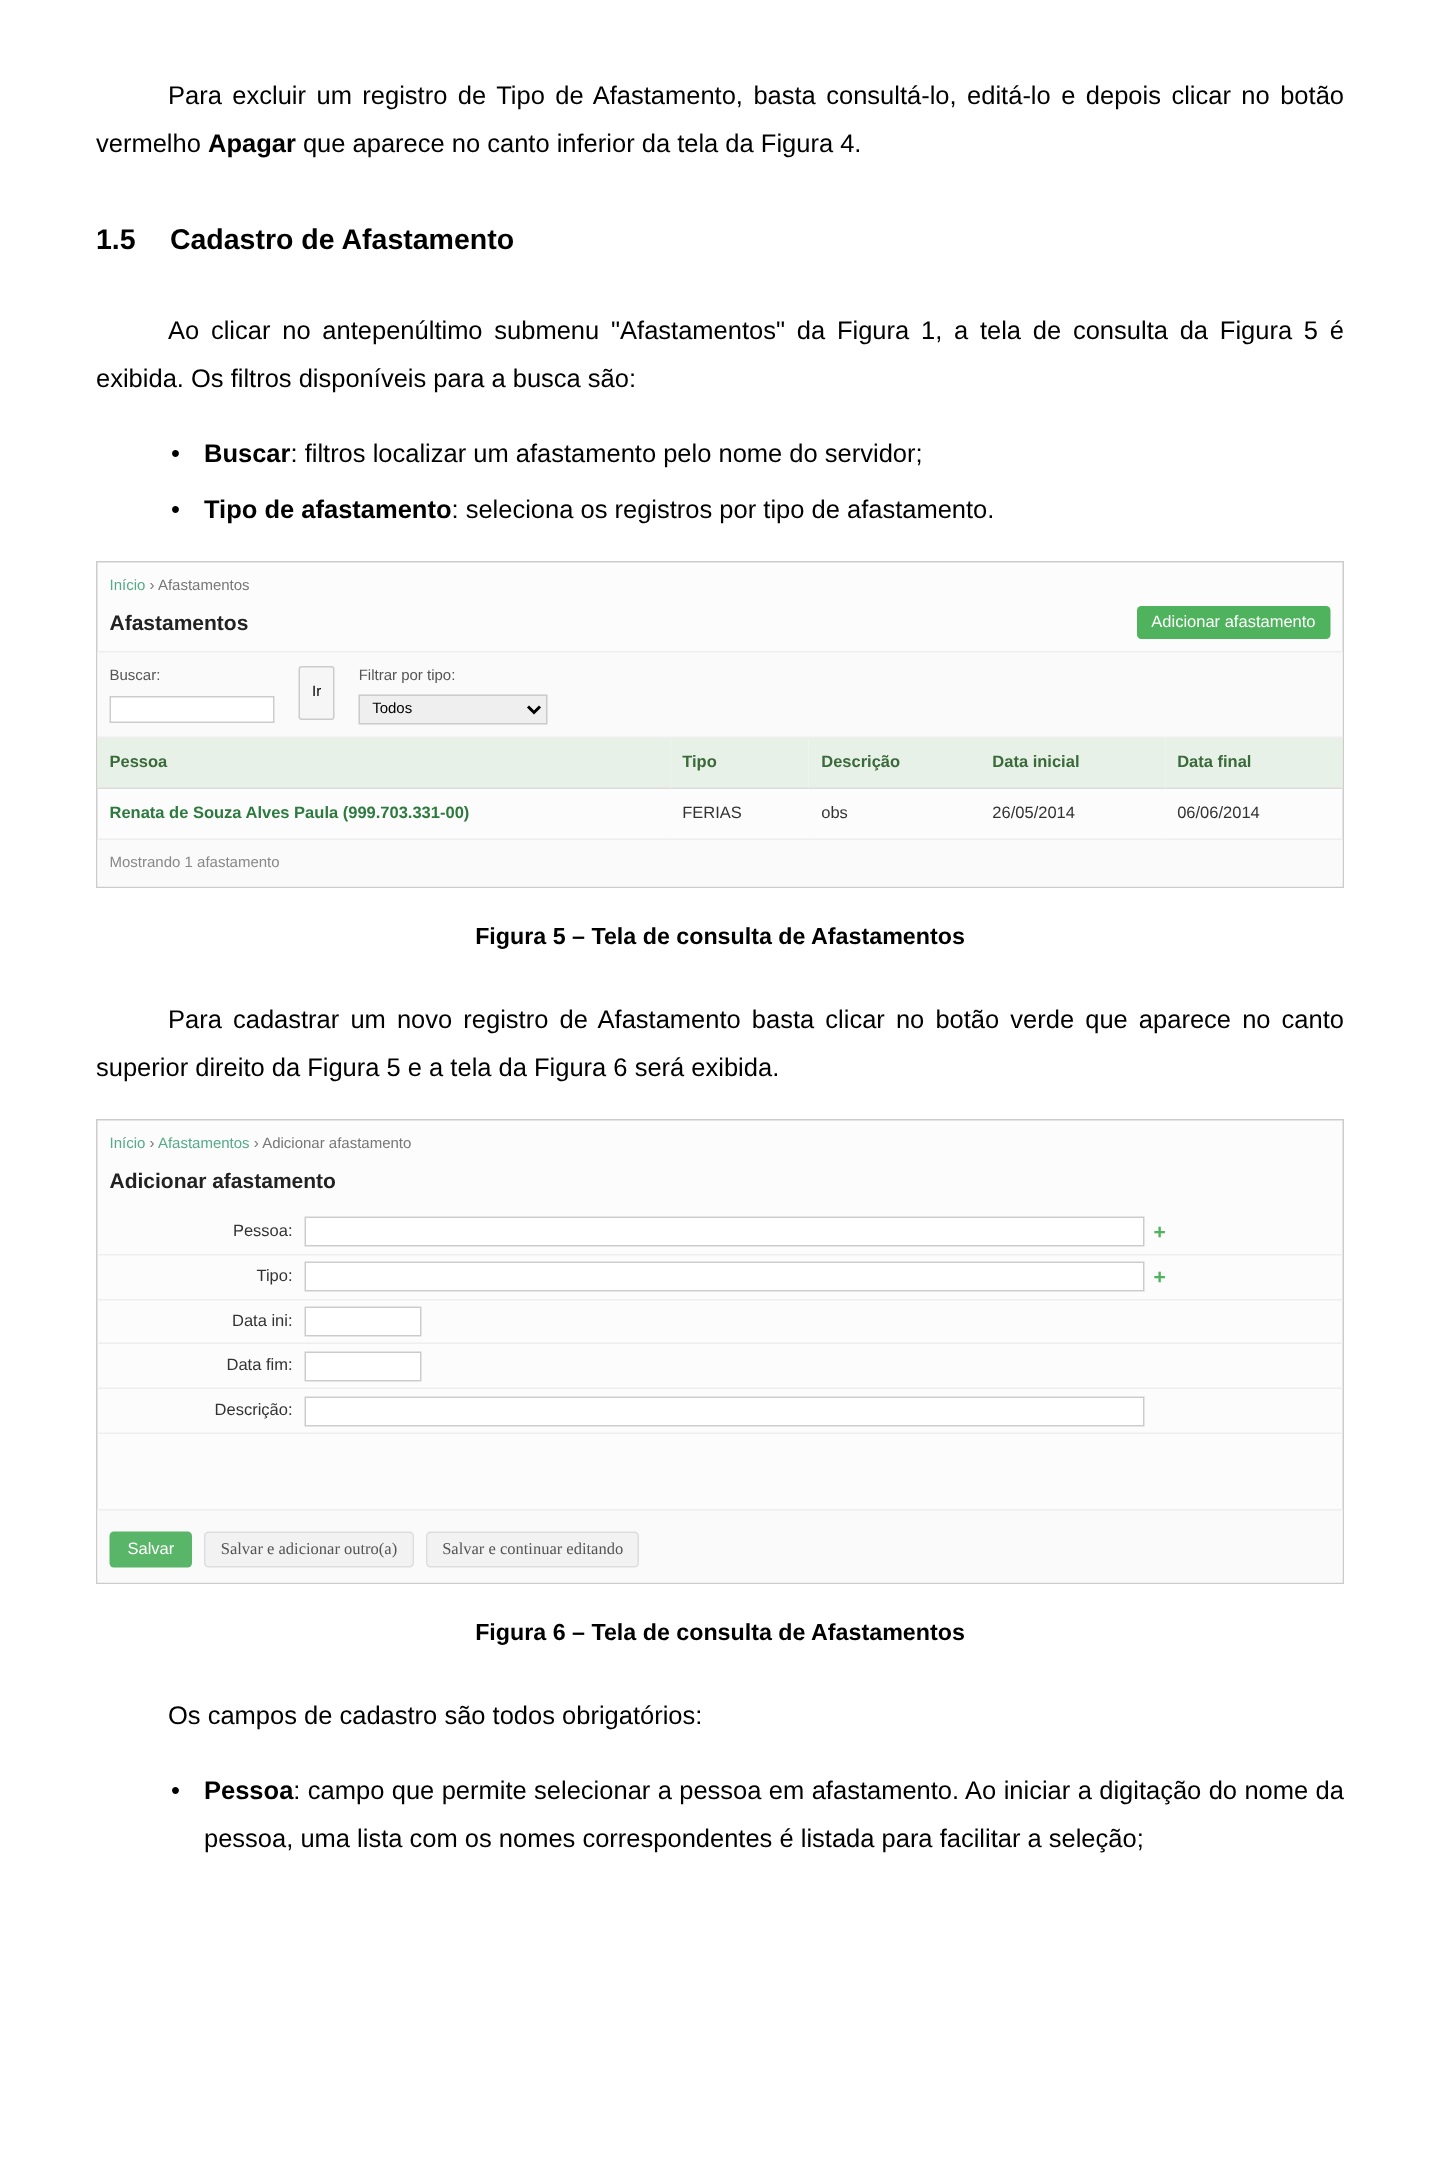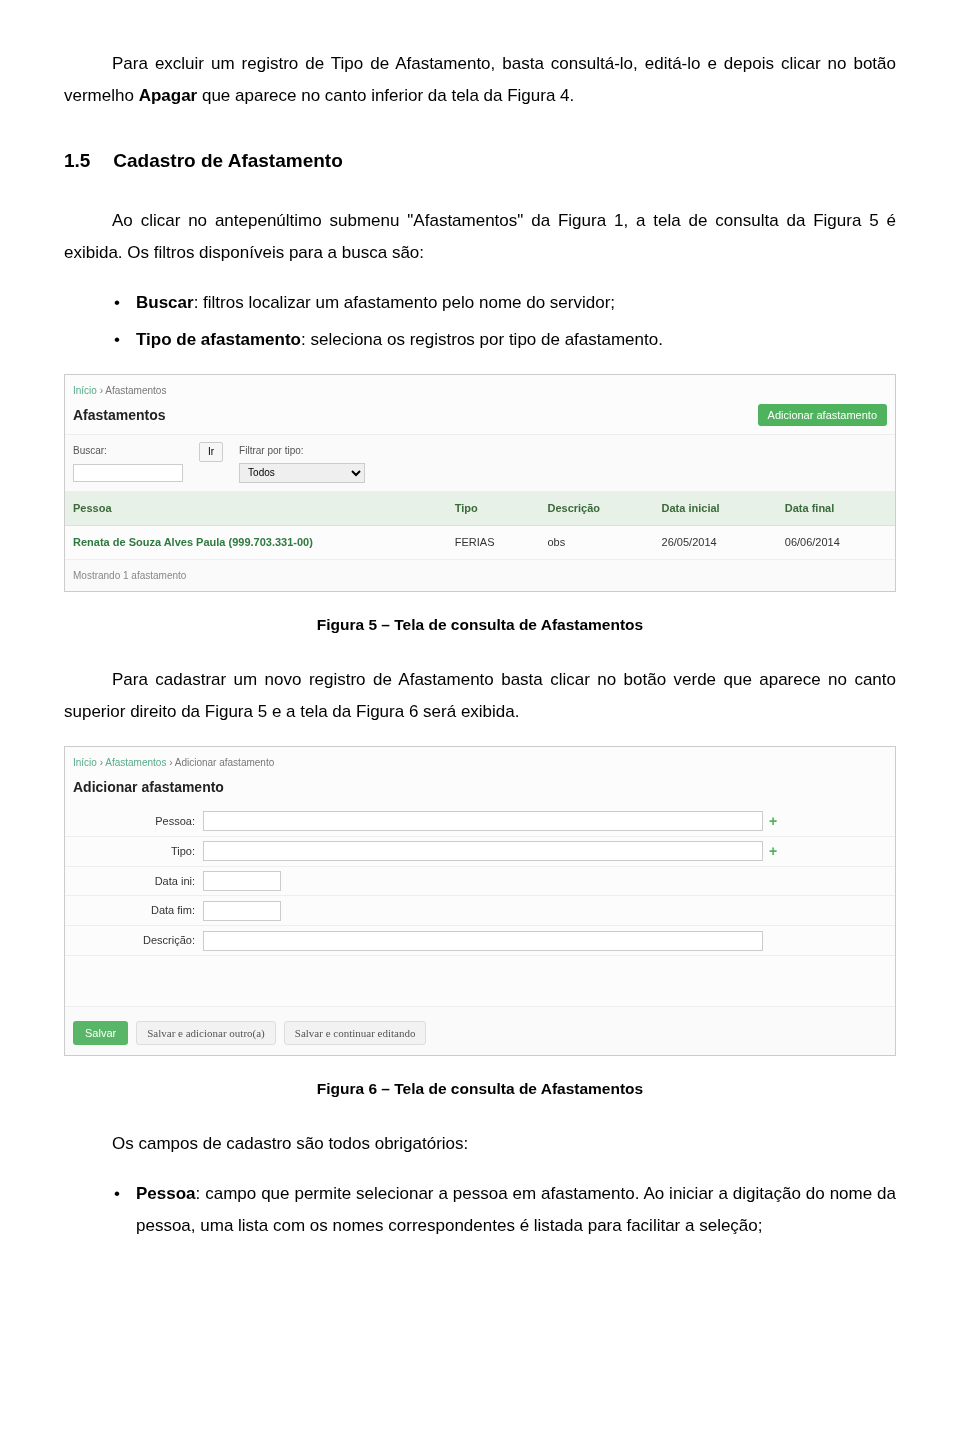--- a/index.html
+++ b/index.html
@@ -24,25 +24,25 @@
 
   
   .shot { border: 1px solid #ccc; background: #fcfcfc; font-size: 11px; color: #444; margin: 6px 0; }
   .shot .bc { padding: 6px 8px 0 8px; font-size: 10px; color: #777; }
   .shot .bc a { color: #5a8; text-decoration: none; }
   .shot .titlebar { display: flex; align-items: center; padding: 2px 8px 6px 8px; }
   .shot .titlebar .t { font-weight: bold; font-size: 14px; color: #222; }
   .btn-green { background: #4fb35d; color: #fff; border-radius: 3px; padding: 5px 10px; font-size: 11px; border: none; }
   .btn-green2 { background: #59b567; color: #fff; border-radius: 3px; padding: 5px 12px; font-size: 11px; border: none; }
   .btn-gray { background: #f2f2f2; color: #555; border: 1px solid #ddd; border-radius: 3px; padding: 5px 10px; font-size: 11px; font-family: Liberation Serif, serif; }
-  .shot .filters { display: flex; align-items: flex-start; gap: 16px; padding: 6px 8px 8px 8px; border-top: 1px solid #eee; border-bottom: 1px solid #eee; background: #fafafa; }
+  .shot .filters { display: flex; align-items: center; gap: 16px; padding: 6px 8px 8px 8px; border-top: 1px solid #eee; border-bottom: 1px solid #eee; background: #fafafa; }
   .shot .filters label { display: block; font-size: 10px; color: #555; margin-bottom: 2px; }
   .shot input.txt { border: 1px solid #ccc; height: 18px; padding: 0 4px; font-size: 10px; width: 110px; }
   .shot select { border: 1px solid #ccc; height: 20px; font-size: 10px; padding: 0 4px; width: 126px; }
-  .shot .go { border: 1px solid #ccc; background: #f6f6f6; height: 20px; padding: 0 8px; font-size: 10px; border-radius: 2px; }
+  .shot .go { border: 1px solid #ccc; background: #f6f6f6; height: 36px; padding: 0 8px; font-size: 10px; border-radius: 2px; }
 
   .shot table { width: 100%; border-collapse: collapse; }
   .shot thead th { text-align: left; font-size: 11px; color: #3a6a3a; background: #e8f1e8; padding: 6px 8px; border-bottom: 1px solid #ddd; }
   .shot tbody td { padding: 6px 8px; border-bottom: 1px solid #eee; font-size: 11px; color: #333; }
   .shot tbody td:first-child { color: #2d7a3e; font-weight: bold; }
   .shot .footer { padding: 6px 8px; font-size: 10px; color: #888; background: #fafafa; }
 
   
   .form-shot .row { display: flex; border-bottom: 1px solid #eee; padding: 4px 8px; }
   .form-shot .row:last-child { border-bottom: none; }

